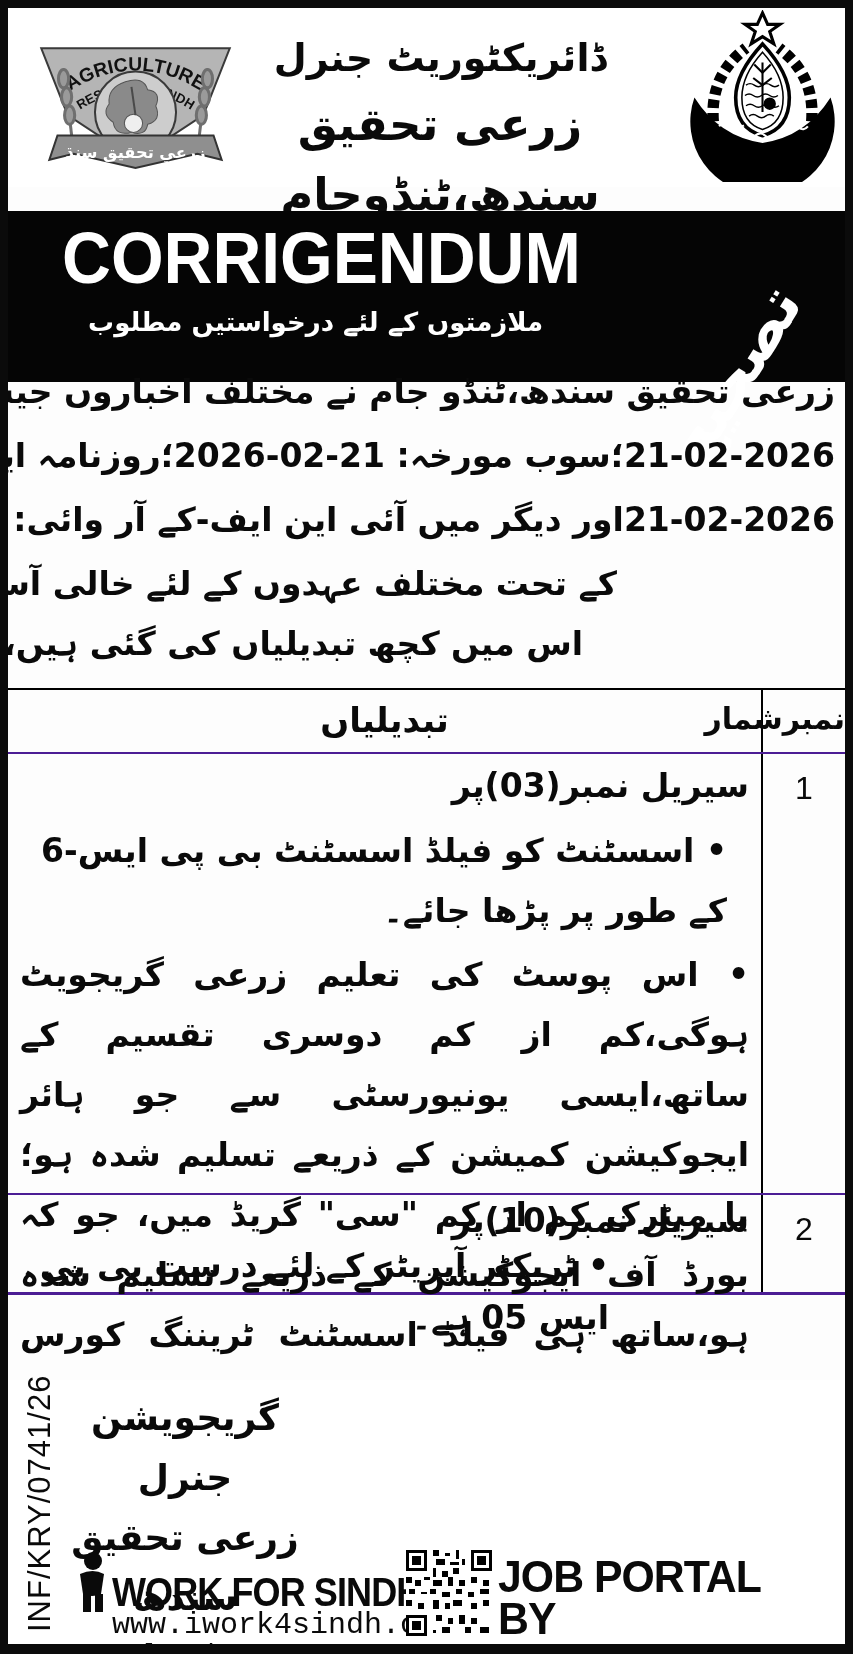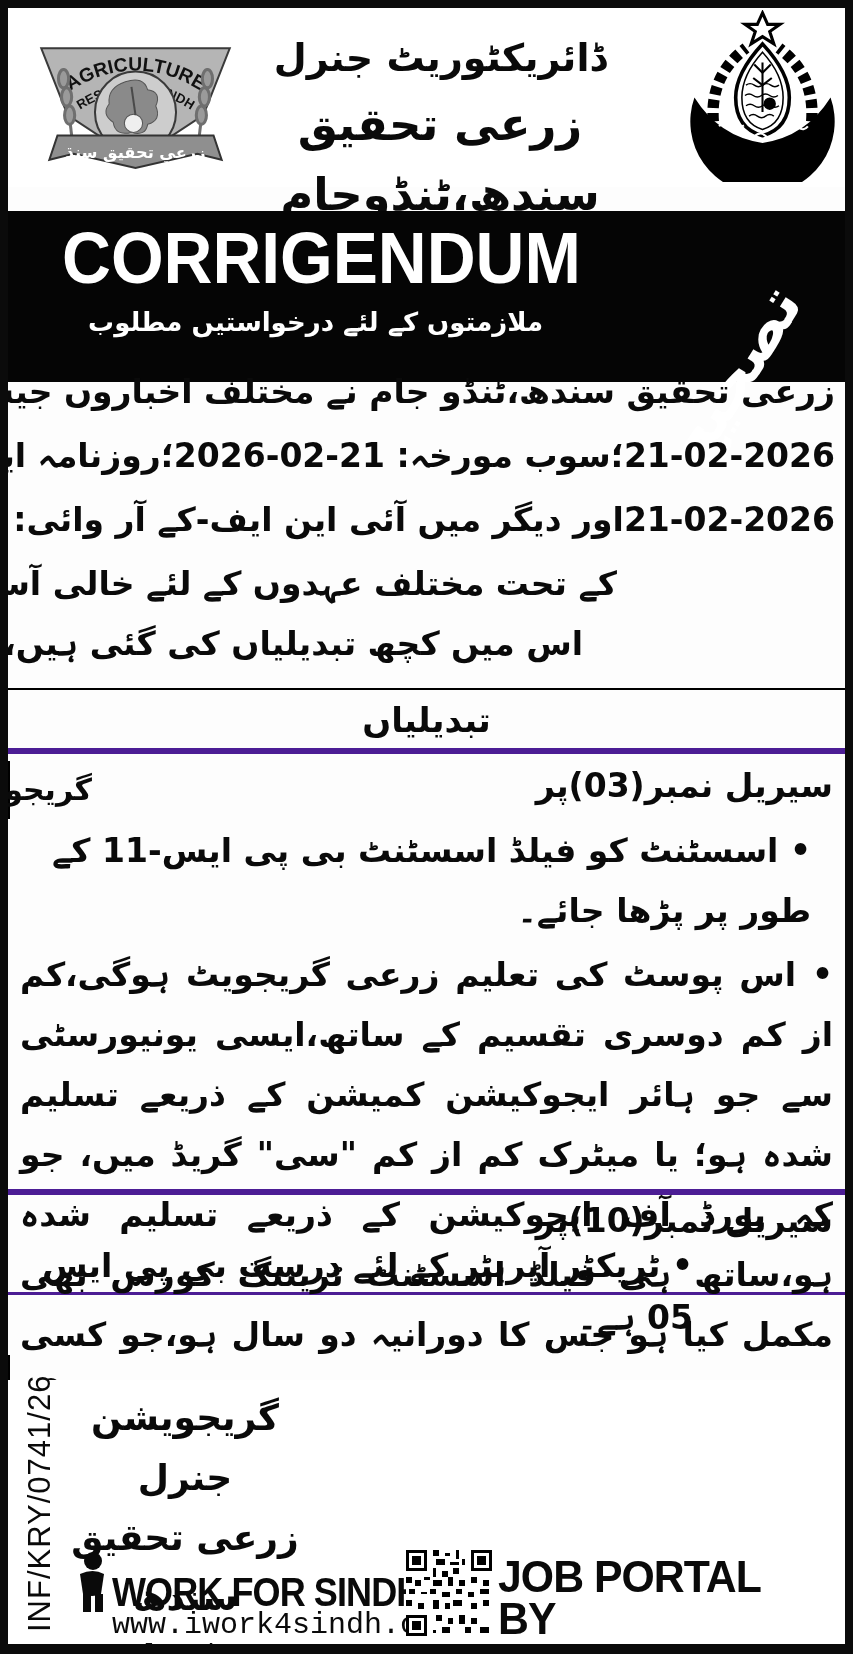--- a/index.html
+++ b/index.html
@@ -30,21 +30,21 @@
   .intro{position:absolute;left:8px;right:8px;top:358px;height:330px;direction:rtl;}
   .iline{position:absolute;white-space:nowrap;font-size:33px;font-weight:bold;direction:rtl;}
   .iline.l1{top:14px;right:10px;}
   .iline.l2{top:78px;right:10px;}
   .iline.l3{top:142px;right:10px;}
   .iline.l4{top:206px;right:228px;}
   .iline.l5{top:266px;right:262px;}
 
   
   .ctable{position:absolute;left:8px;right:8px;top:688px;height:689px;border-top:2px solid #000;box-sizing:border-box;}
-  .trow{display:flex;flex-direction:column;border-bottom:6px solid #4c1d95;box-sizing:border-box;gap:11px;}
+  .trow{display:flex;flex-direction:row;border-bottom:2px solid #4c1d95;box-sizing:border-box;}
   .trow:last-child{border-bottom-width:3px;}
   .cell-main{flex:1;direction:rtl;box-sizing:border-box;padding:0 12px;}
   .cell-serial{width:84px;border-left:2px solid #000;box-sizing:border-box;text-align:center;direction:rtl;}
   .thead-row{height:64px;}
   .thead-row .cell-main{font-size:34px;font-weight:bold;text-align:center;line-height:60px;}
   .thead-row .cell-serial{font-size:30px;font-weight:bold;line-height:58px;}
   .row1{height:441px;}
   .row2{height:100px;}
   .serial-num{font-family:"Liberation Sans",sans-serif;font-size:32px;padding-top:16px;}
   .row-heading{font-size:33px;font-weight:bold;text-align:right;margin-top:12px;}
@@ -148,27 +148,27 @@
     <div class="iline l1">زرعی تحقیق سندھ،ٹنڈو جام نے مختلف اخباروں جیسے کہ روزنامہ ٹائمز مورخہ:</div>
     <div class="iline l2">21-02-2026؛سوب مورخہ: 21-02-2026؛روزنامہ ایکسپریس مورخہ:</div>
     <div class="iline l3">21-02-2026اور دیگر میں آئی این ایف-کے آر وائی: نمبر No.670/2026</div>
     <div class="iline l4">کے تحت مختلف عہدوں کے لئے خالی آسامیوں کا اشتہار دیا تھا۔</div>
     <div class="iline l5">اس میں کچھ تبدیلیاں کی گئی ہیں،جبکہ دیگر تفصیلات جوں کی تُوں رہیں گی۔</div>
   </div>
 
   <div class="ctable">
     <div class="trow thead-row">
       <div class="cell-main">تبدیلیاں</div>
-      <div class="cell-serial">گریجویٹ</div>
+      <div class="cell-serial">نمبرشمار</div>
     </div>
 
     <div class="trow row1">
       <div class="cell-main">
         <div class="row-heading">سیریل نمبر(03)پر</div>
-        <div class="bullet b1">اسسٹنٹ کو فیلڈ اسسٹنٹ بی پی ایس-11 کے طور پر پڑھا جائے۔</div>
+        <div class="bullet b1">اسسٹنٹ کو فیلڈ اسسٹنٹ بی پی ایس-6 کے طور پر پڑھا جائے۔</div>
         <div class="bullet b2">اس پوسٹ کی تعلیم زرعی گریجویٹ ہوگی،کم از کم دوسری تقسیم کے ساتھ،ایسی یونیورسٹی سے جو ہائر ایجوکیشن کمیشن کے ذریعے تسلیم شدہ ہو؛ یا میٹرک کم از کم "سی" گریڈ میں، جو کہ بورڈ آف ایجوکیشن کے ذریعے تسلیم شدہ ہو،ساتھ ہی فیلڈ اسسٹنٹ ٹریننگ کورس بھی مکمل کیا ہو جس کا دورانیہ دو سال ہو،جو کسی تسلیم شدہ زرعی تربیتی ادارے سے ہو۔</div>
         <div class="bullet b3">اس پوسٹ کی کیٹیگری گریجویشن یا میٹرک ہوگی۔</div>
       </div>
       <div class="cell-serial">
         <div class="serial-num">1</div>
       </div>
     </div>
 
     <div class="trow row2">
       <div class="cell-main">

